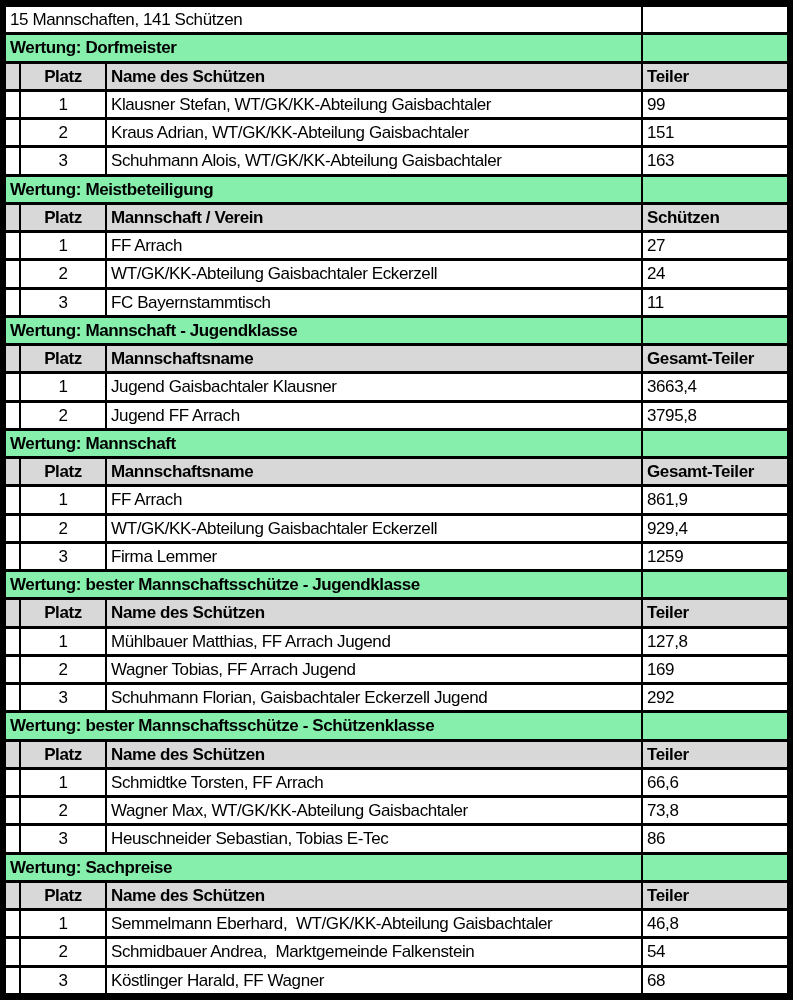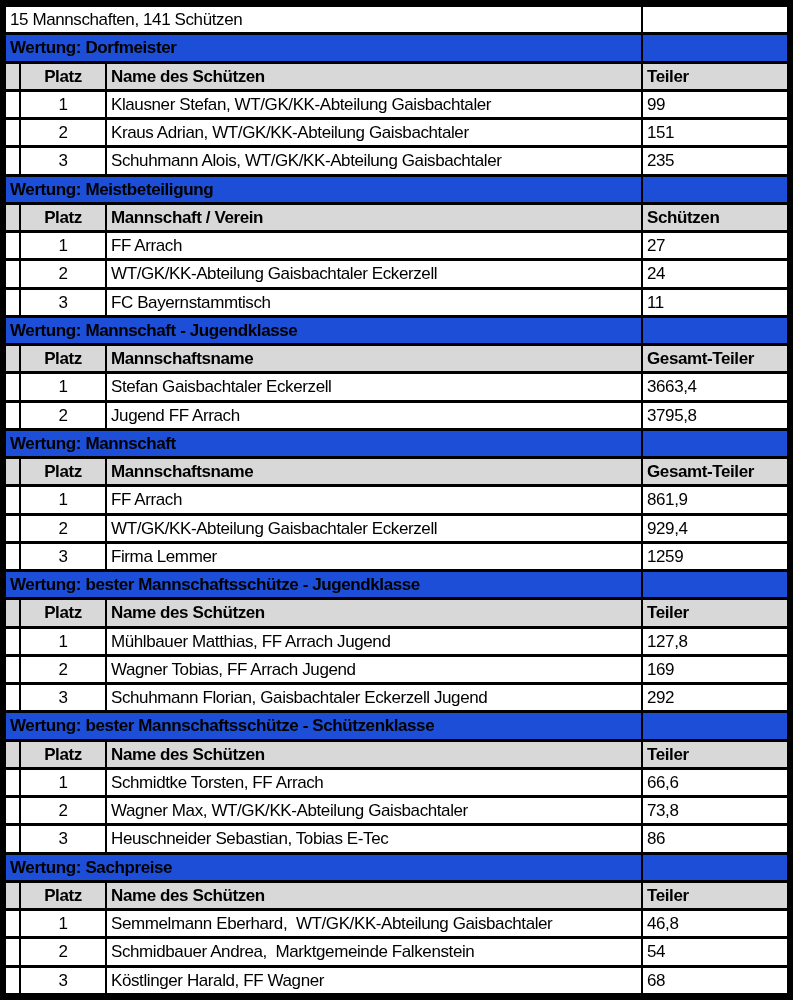--- a/index.html
+++ b/index.html
@@ -27,21 +27,21 @@
     letter-spacing: -0.4px;
     color: #000000;
     overflow: hidden;
     white-space: pre;
     background: #ffffff;
     vertical-align: middle;
     line-height: 1;
   }
   td.title-cell { font-weight: normal; }
   td.sec {
-    background: #1d4ed8;
+    background: #86efac;
     font-weight: bold;
   }
   td.ch {
     background: #d8d8d8;
     font-weight: bold;
   }
   td.platz { text-align: center; padding: 0 2px; }
   td.spacer { padding: 0; }
 </style>
 </head>
@@ -81,21 +81,21 @@
     <tr>
       <td class="spacer"></td>
       <td class="platz">2</td>
       <td>Kraus Adrian, WT/GK/KK-Abteilung Gaisbachtaler</td>
       <td>151</td>
     </tr>
     <tr>
       <td class="spacer"></td>
       <td class="platz">3</td>
       <td>Schuhmann Alois, WT/GK/KK-Abteilung Gaisbachtaler</td>
-      <td>235</td>
+      <td>163</td>
     </tr>
 
     <tr>
       <td class="sec" colspan="3">Wertung: Meistbeteiligung</td>
       <td class="sec"></td>
     </tr>
     <tr>
       <td class="ch spacer"></td>
       <td class="ch platz">Platz</td>
       <td class="ch">Mannschaft / Verein</td>
@@ -126,21 +126,21 @@
     </tr>
     <tr>
       <td class="ch spacer"></td>
       <td class="ch platz">Platz</td>
       <td class="ch">Mannschaftsname</td>
       <td class="ch">Gesamt-Teiler</td>
     </tr>
     <tr>
       <td class="spacer"></td>
       <td class="platz">1</td>
-      <td>Stefan Gaisbachtaler Eckerzell</td>
+      <td>Jugend Gaisbachtaler Klausner</td>
       <td>3663,4</td>
     </tr>
     <tr>
       <td class="spacer"></td>
       <td class="platz">2</td>
       <td>Jugend FF Arrach</td>
       <td>3795,8</td>
     </tr>
 
     <tr>

